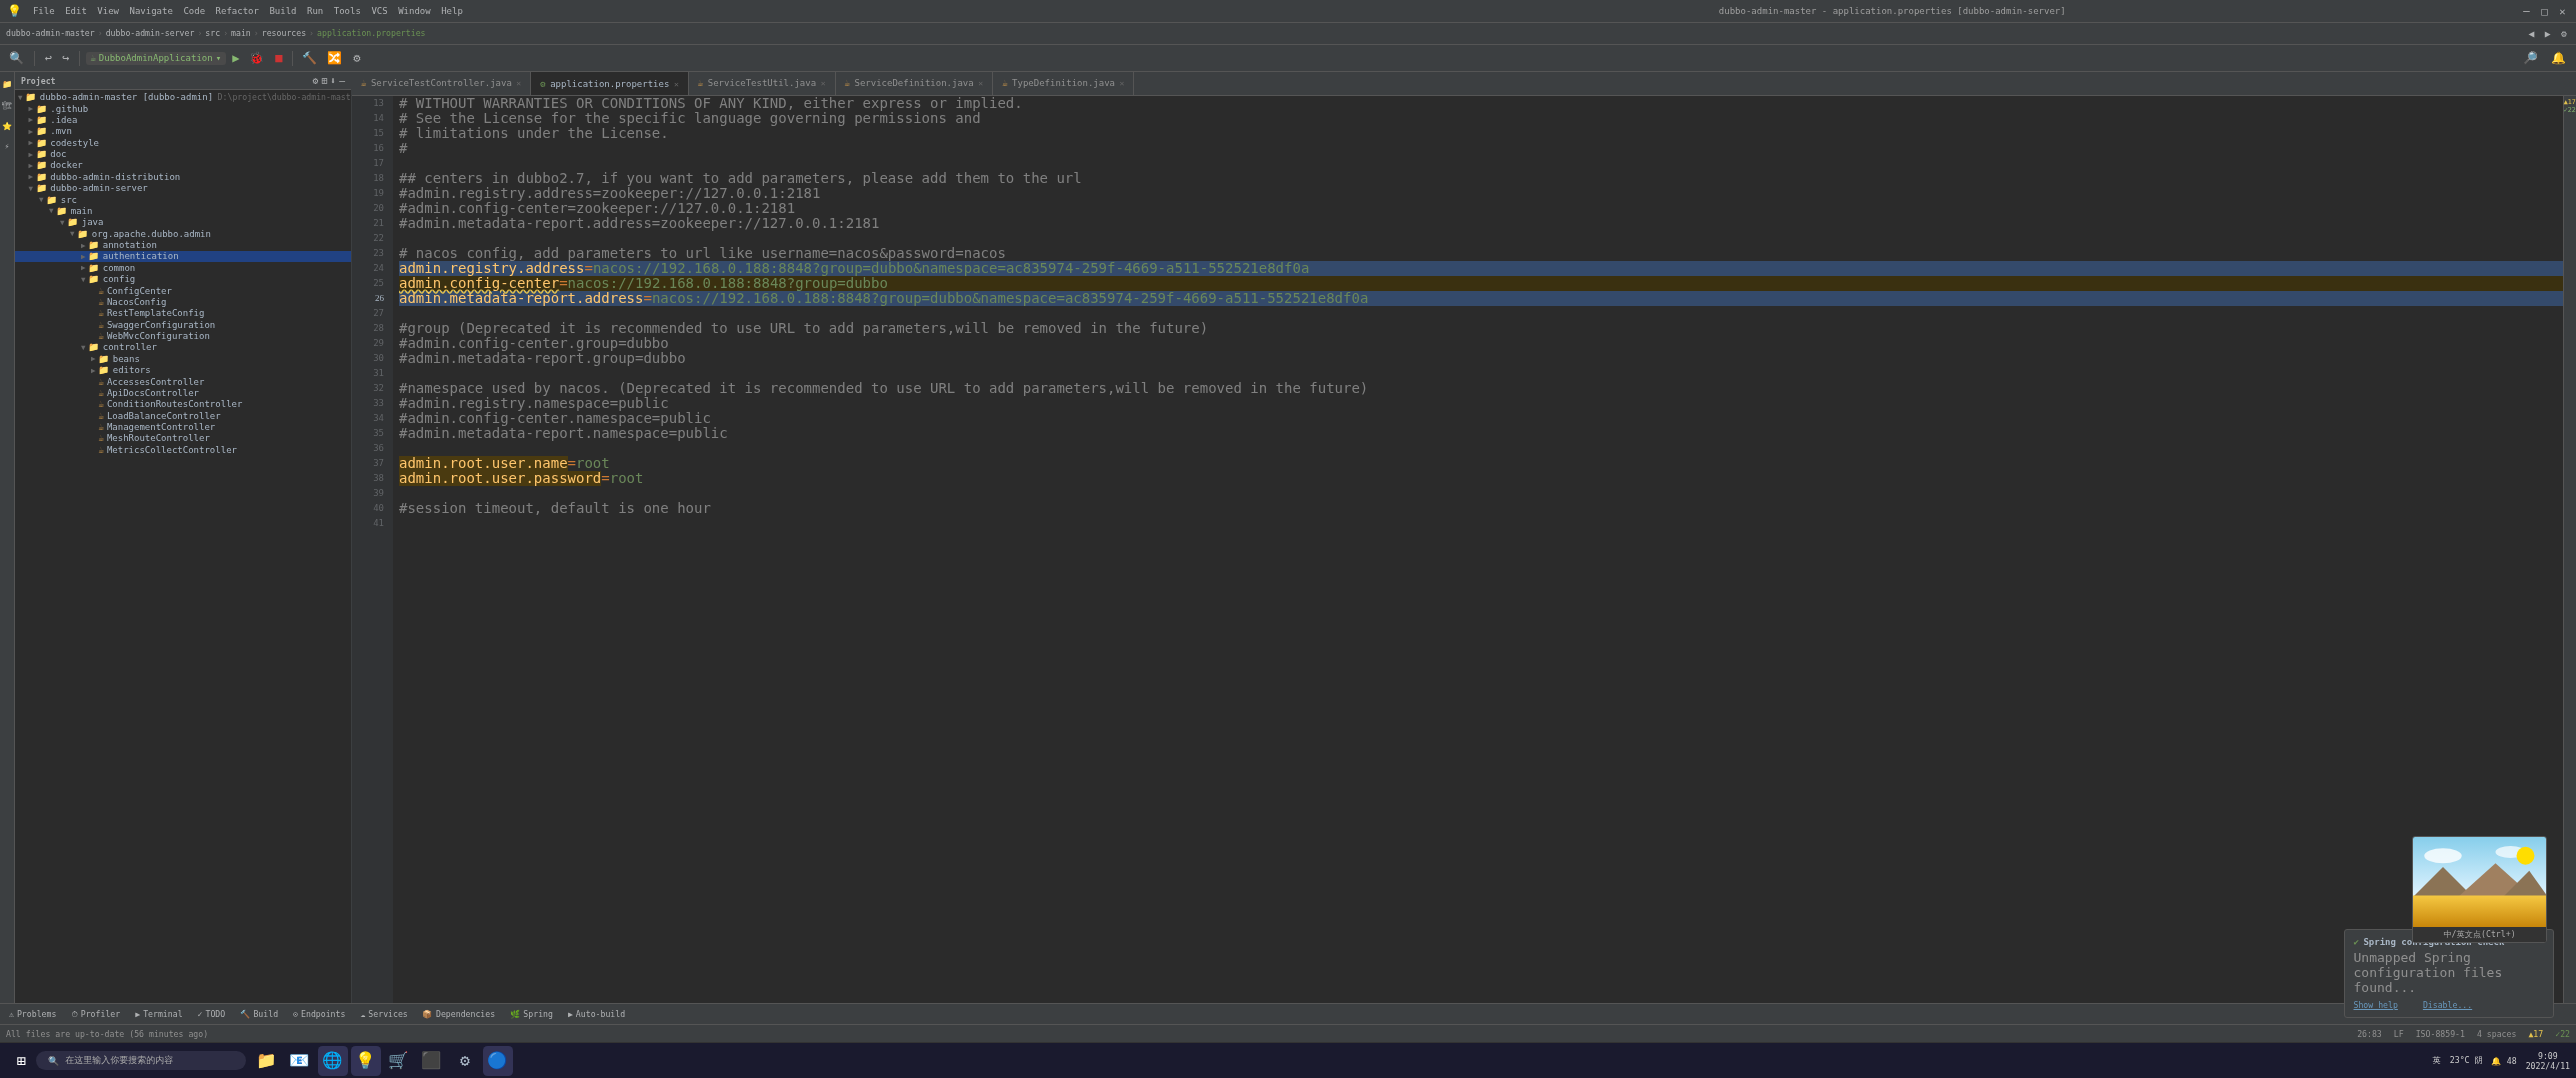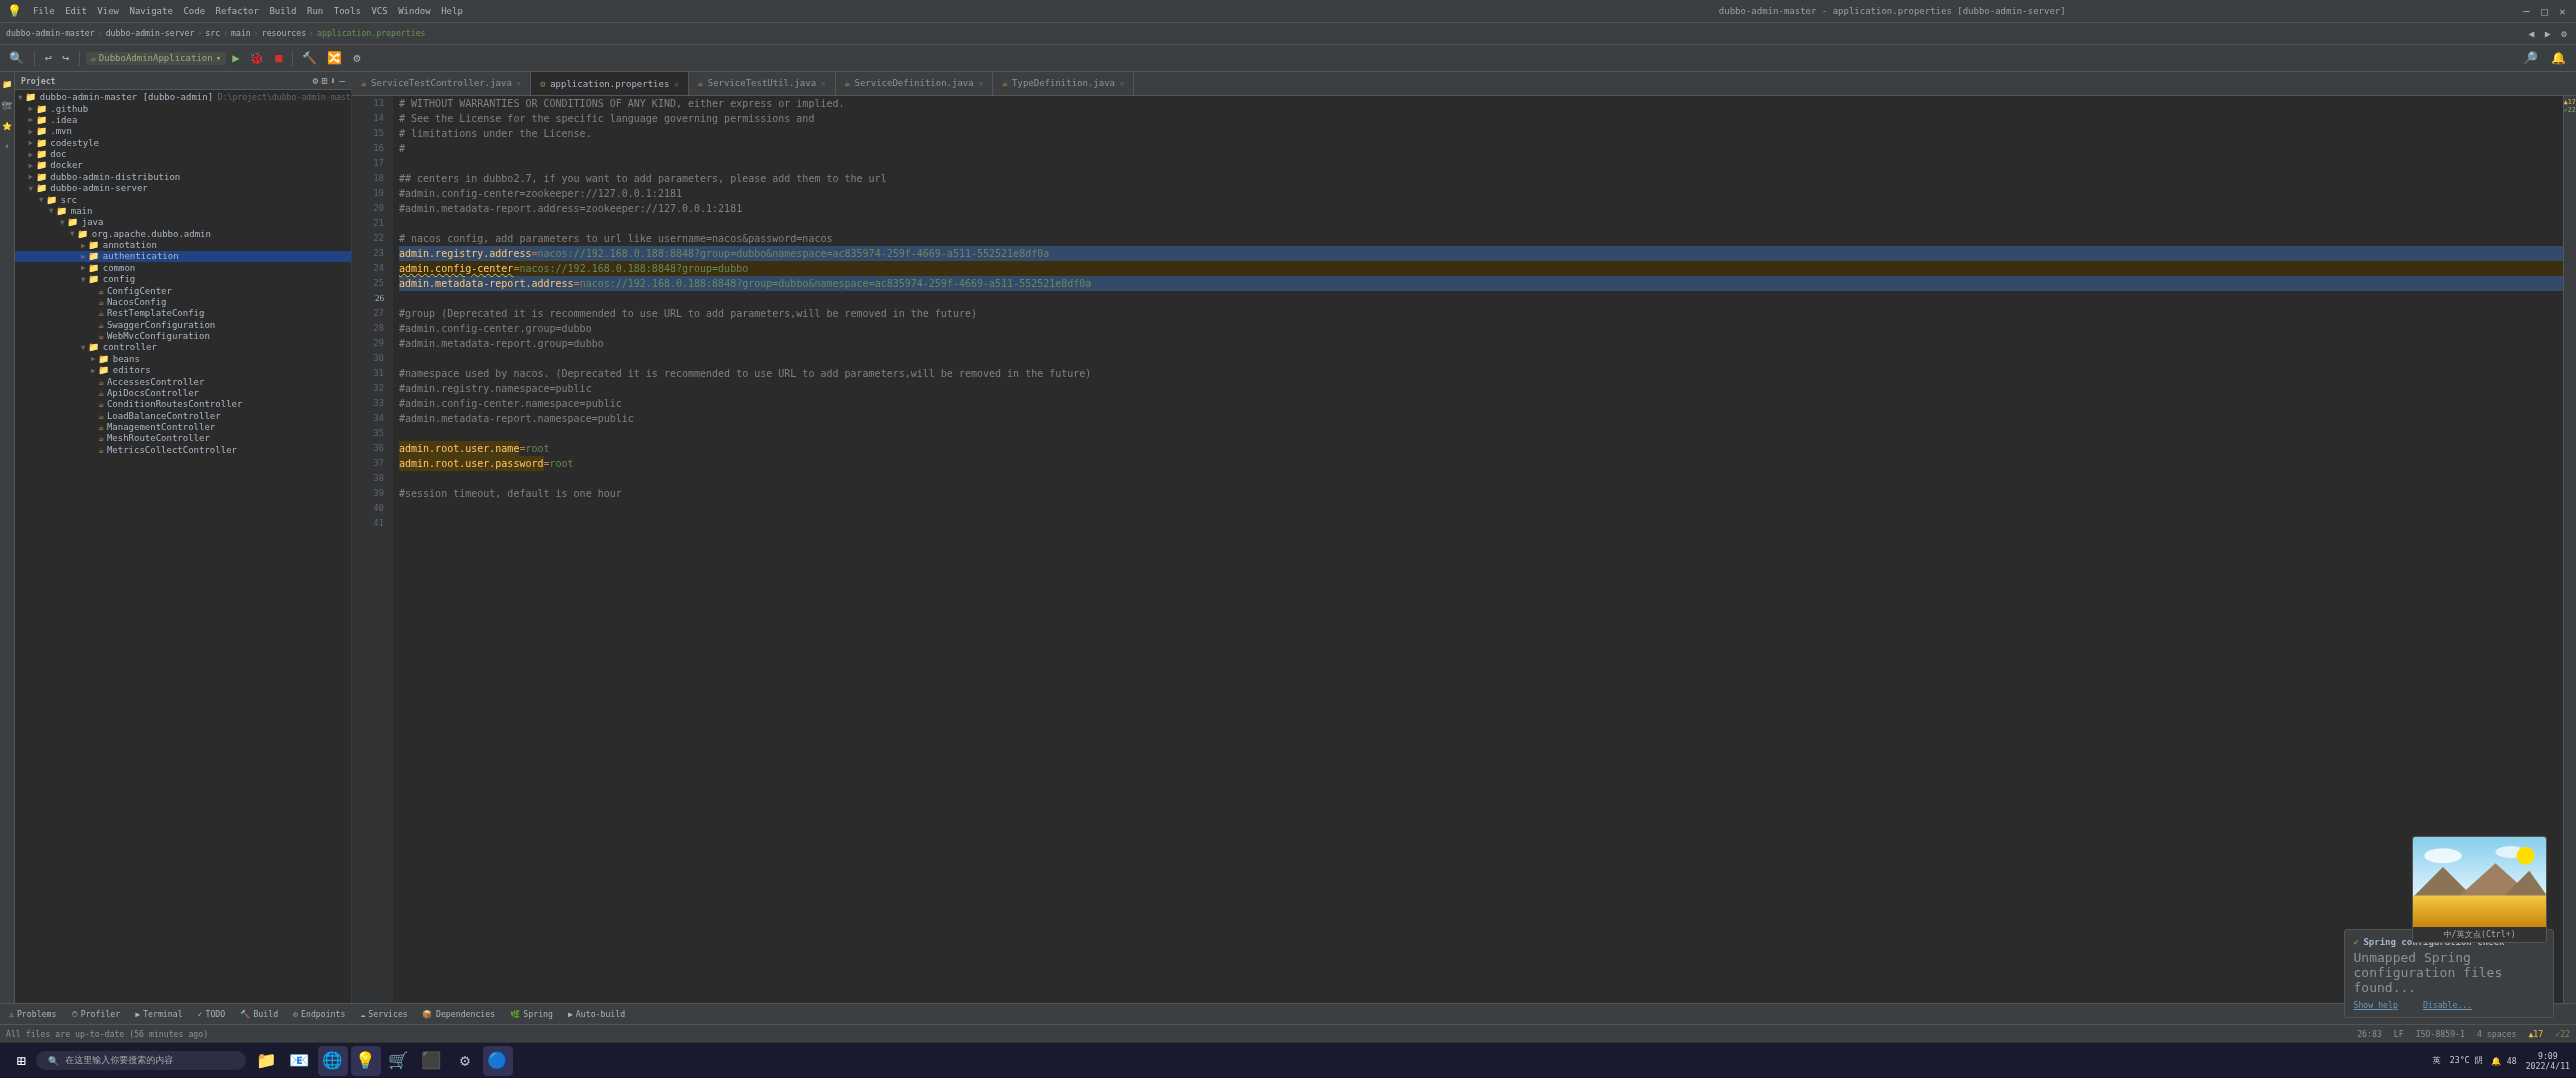--- a/index.html
+++ b/index.html
@@ -236,21 +236,21 @@
     }
     .line-num {
       display: block;
       padding-right: 3px;
     }
     .line-num.active { color: #a9b7c6; font-family: Liberation Serif, serif; }
     #code-area {
       flex: 1;
       overflow: auto;
       padding-left: 6px;
-      font-size: 10px;
+      font-size: 14px;
       line-height: 15px;
     }
     .code-line {
       display: flex;
       align-items: center;
       height: 15px;
       white-space: pre;
     }
     .code-line.highlighted-line { background: #344a6b; }
     .code-line.warning-line { background: #3a3010; }
@@ -781,20 +781,21 @@
           <span class="line-num">41</span>
         </div>
       <div id="code-area">
 
       <div class="code-line"><span class="c-comment"># WITHOUT WARRANTIES OR CONDITIONS OF ANY KIND, either express or implied.</span></div>
           <div class="code-line"><span class="c-comment"># See the License for the specific language governing permissions and</span></div>
           <div class="code-line"><span class="c-comment"># limitations under the License.</span></div>
           <div class="code-line"><span class="c-comment">#</span></div>
           <div class="code-line"> </div>
           <div class="code-line"><span class="c-comment">## centers in dubbo2.7, if you want to add parameters, please add them to the url</span></div>
+          <div class="code-line"><span class="c-comment">#admin.registry.address=zookeeper://127.0.0.1:2181</span></div>
           <div class="code-line"><span class="c-comment">#admin.config-center=zookeeper://127.0.0.1:2181</span></div>
           <div class="code-line"><span class="c-comment">#admin.metadata-report.address=zookeeper://127.0.0.1:2181</span></div>
           <div class="code-line"> </div>
           <div class="code-line"><span class="c-comment"># nacos config, add parameters to url like username=nacos&amp;password=nacos</span></div>
           <div class="code-line highlighted-line"><span class="c-orange">admin.registry.address</span><span style="color:#cc7832">=</span><span class="c-green">nacos://192.168.0.188:8848?group=dubbo&amp;namespace=ac835974-259f-4669-a511-552521e8df0a</span></div>
           <div class="code-line warning-line"><span class="c-orange" style="text-decoration:underline wavy #e2c14e;">admin.config-center</span><span style="color:#cc7832">=</span><span class="c-green">nacos://192.168.0.188:8848?group=dubbo</span></div>
           <div class="code-line highlighted-line"><span class="c-orange">admin.metadata-report.address</span><span style="color:#cc7832">=</span><span class="c-green">nacos://192.168.0.188:8848?group=dubbo&amp;namespace=ac835974-259f-4669-a511-552521e8df0a</span></div>
           <div class="code-line"> </div>
           <div class="code-line"><span class="c-comment">#group (Deprecated it is recommended to use URL to add parameters,will be removed in the future)</span></div>
           <div class="code-line"><span class="c-comment">#admin.config-center.group=dubbo</span></div>

